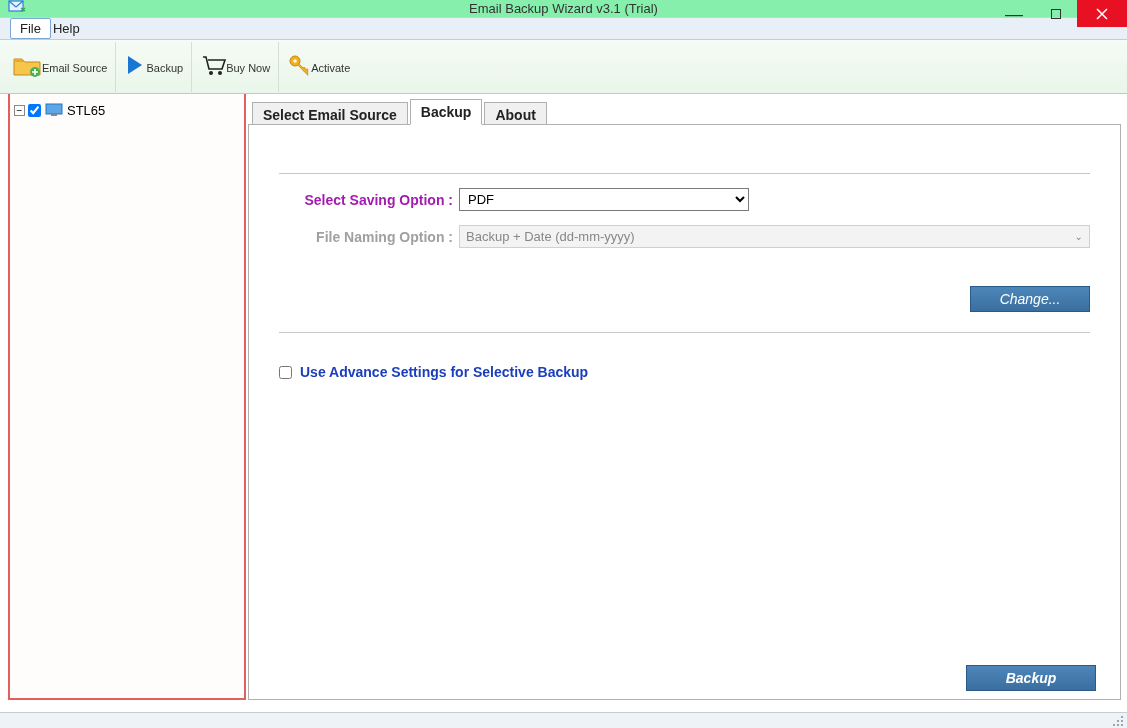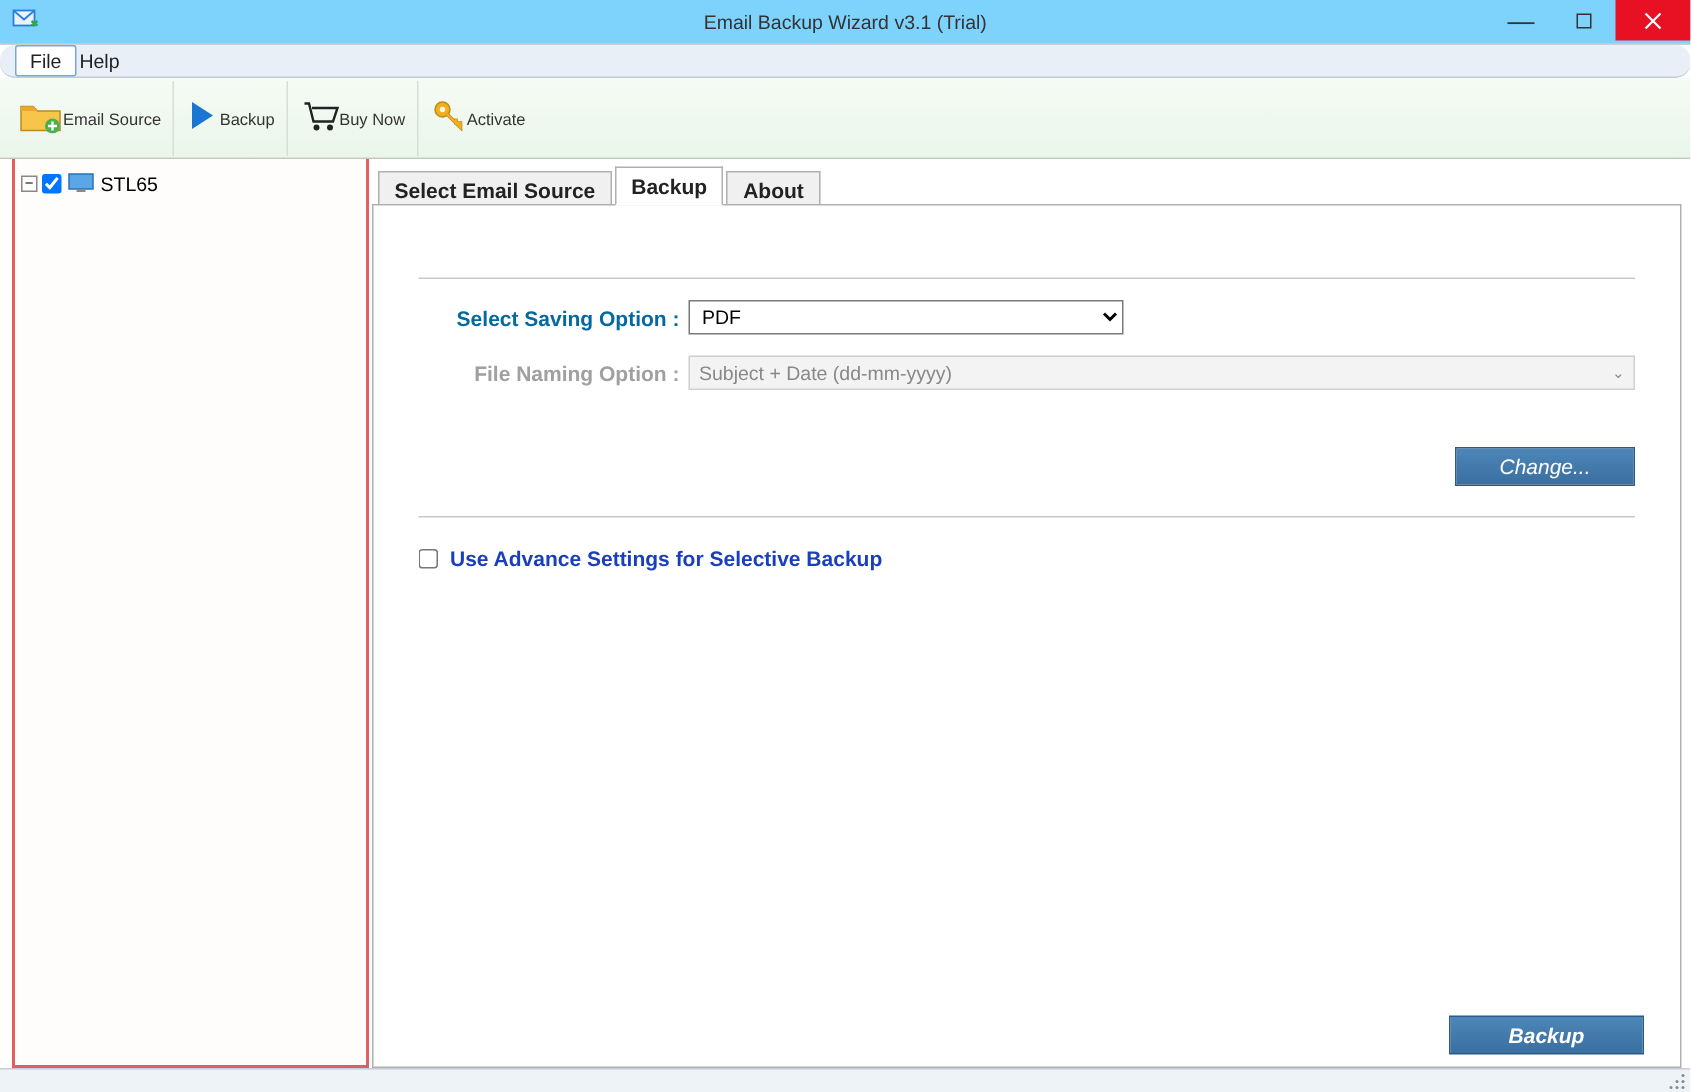--- a/index.html
+++ b/index.html
@@ -1,30 +1,30 @@
 <!DOCTYPE html>
 <html><head>
 <meta charset="utf-8">
 <style>
 * { box-sizing: border-box; margin: 0; padding: 0; }
 body { font-family: "Segoe UI", Tahoma, sans-serif; font-size: 13px; background: #fff; width: 1127px; height: 728px; overflow: hidden; position: relative; }
 
 
-.titlebar { height: 30px; background: #7dd3fc; border-bottom: 1px solid #d0d0d0; display: flex; align-items: center; position: relative; }
+.titlebar { height: 18px; background: #86efac; border-bottom: 1px solid #d0d0d0; display: flex; align-items: center; position: relative; }
 .titlebar .app-icon { margin-left: 8px; }
 .titlebar .title-text { position: absolute; left: 50%; transform: translateX(-50%); color: #333; font-size: 13px; }
 .win-controls { position: absolute; right: 0; top: 0; display: flex; height: 27px; }
 .win-btn { width: 42px; display: flex; align-items: center; justify-content: center; cursor: pointer; }
 .win-min { color: #333; font-size: 18px; line-height: 0; }
 .win-max { border: 1px solid #333; width: 10px; height: 10px; }
 .win-close { background: #e81123; color: #fff; width: 50px; }
 .win-close svg { width: 12px; height: 12px; }
 
 
-.menubar { height: 22px; background: #e9eff6; border-bottom: 1px solid #c5ccd4; display: flex; align-items: stretch; padding-left: 10px; border-radius: 10px; }
+.menubar { height: 22px; background: #e9eff6; border-bottom: 1px solid #c5ccd4; display: flex; align-items: stretch; padding-left: 10px; }
 .menu-item { padding: 2px 2px; font-size: 13px; color: #222; display: flex; align-items: center; cursor: pointer; }
 .menu-item.active { background: #fff; border: 1px solid #7aa7d8; border-radius: 2px; padding: 1px 9px; }
 
 
 .toolbar { height: 54px; background: linear-gradient(#f5fbf5, #eaf6ea); border-bottom: 1px solid #c0cac0; display: flex; align-items: center; padding: 2px 4px; }
 .tool-btn { display: flex; flex-direction: row; align-items: center; justify-content: center; padding: 2px 8px; height: 50px; cursor: pointer; border-right: 1px solid #d5e0d5; min-width: 54px; }
 .tool-btn:last-child { border-right: none; }
 .tool-btn .lbl { font-size: 11px; color: #333; margin-top: 2px; }
 
 
@@ -43,30 +43,30 @@
 
 
 .tabs { display: flex; align-items: flex-end; height: 26px; margin-left: 4px; }
 .tab { padding: 4px 10px; font-size: 14px; font-weight: bold; color: #222; border: 1px solid #b0b0b0; border-bottom: none; background: #f0f0f0; margin-right: 2px; cursor: pointer; position: relative; top: 3px; }
 .tab.active { background: #fff; z-index: 2; top: 1px; border-bottom: 1px solid #fff; }
 .tab-panel { border: 1px solid #b0b0b0; background: #fff; height: calc(100% - 26px); padding: 36px 30px 0 30px; position: relative; }
 
 .divider { height: 1px; background: #c8c8c8; margin: 12px 0; }
 
 .form-row { display: flex; align-items: center; margin: 14px 0; }
-.form-label { width: 180px; text-align: right; color: #0369a1; font-size: 14px; padding-right: 6px; font-weight: bold; }
+.form-label { width: 180px; text-align: right; color: #a21caf; font-size: 14px; padding-right: 6px; font-weight: bold; }
 .form-label.muted { color: #a0a0a0; }
 .form-select { flex: 0 0 290px; height: 23px; border: 1px solid #7a7a7a; font-size: 13px; padding: 1px 4px; background: #fff; }
 .form-select-wide { flex: 1; height: 23px; border: 1px solid #d0d0d0; background: #f3f3f3; color: #888; font-size: 13px; padding: 2px 6px; display: flex; align-items: center; justify-content: space-between; }
 .form-input { flex: 1; height: 23px; border: 1px solid #aaa; padding: 2px 6px; font-size: 13px; }
 
 .btn-row { display: flex; justify-content: flex-end; margin-top: 6px; }
 .primary-btn { background: linear-gradient(#4d86b9, #3a6fa0); color: #fff; border: 1px solid #2a5a88; padding: 4px 22px; font-size: 14px; cursor: pointer; min-width: 120px; text-align: center; font-style: italic; }
 
-.adv-row { display: flex; align-items: center; margin-top: 19px; }
+.adv-row { display: flex; align-items: center; margin-top: 31px; }
 .adv-cb { margin-right: 8px; }
 .adv-label { color: #1a3fbb; font-weight: bold; font-size: 14px; }
 
 .bottom-action { position: absolute; right: 24px; bottom: 8px; }
 
 
 .statusbar { height: 16px; background: #eef3f8; border-top: 1px solid #c5ccd4; position: absolute; bottom: 0; left: 0; right: 0; display: flex; justify-content: flex-end; align-items: center; padding-right: 2px; }
 .resize-grip { width: 14px; height: 14px; }
 
 .chev { font-size: 10px; color: #888; }
@@ -177,21 +177,21 @@
       <div class="form-row">
         <div class="form-label">Select Saving Option  :</div>
         <select class="form-select">
           <option>PDF</option>
         </select>
       </div>
 
       <div class="form-row">
         <div class="form-label muted">File Naming Option  :</div>
         <div class="form-select-wide">
-          <span>Subject + Date (dd-mm-yyyy)</span>
+          <span>Backup + Date (dd-mm-yyyy)</span>
           <span class="chev">⌄</span>
         </div>
       </div>
 
       <div style="height:18px"></div>
 
 
       <div class="btn-row">
         <div class="primary-btn">Change...</div>
       </div>

